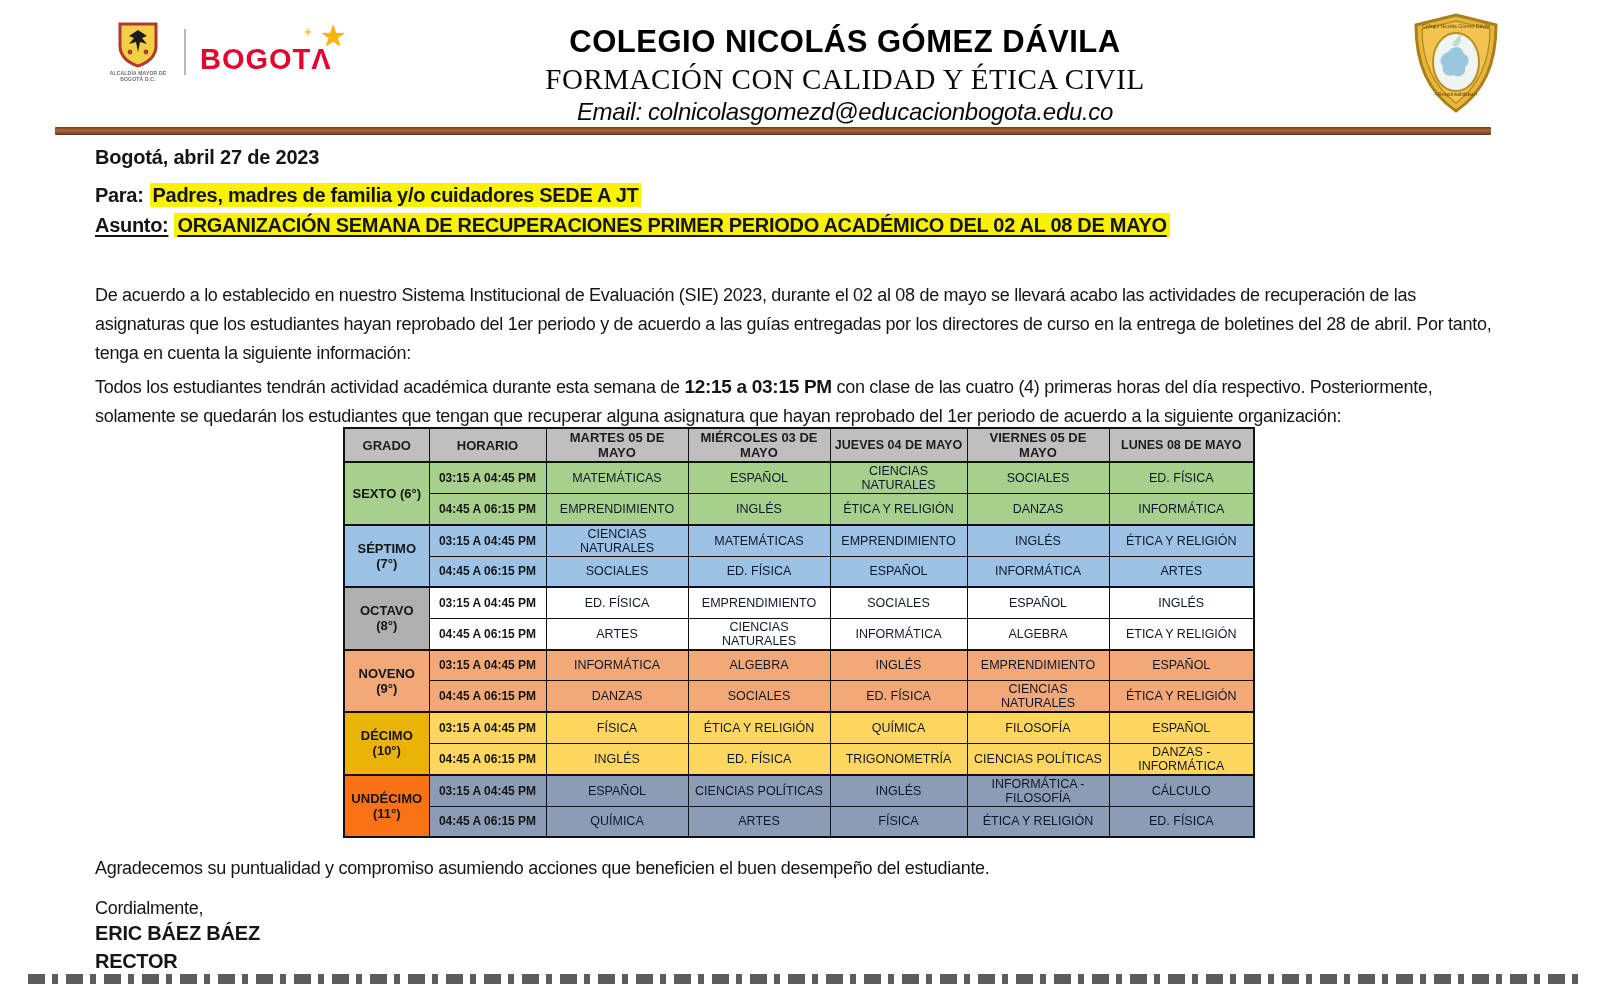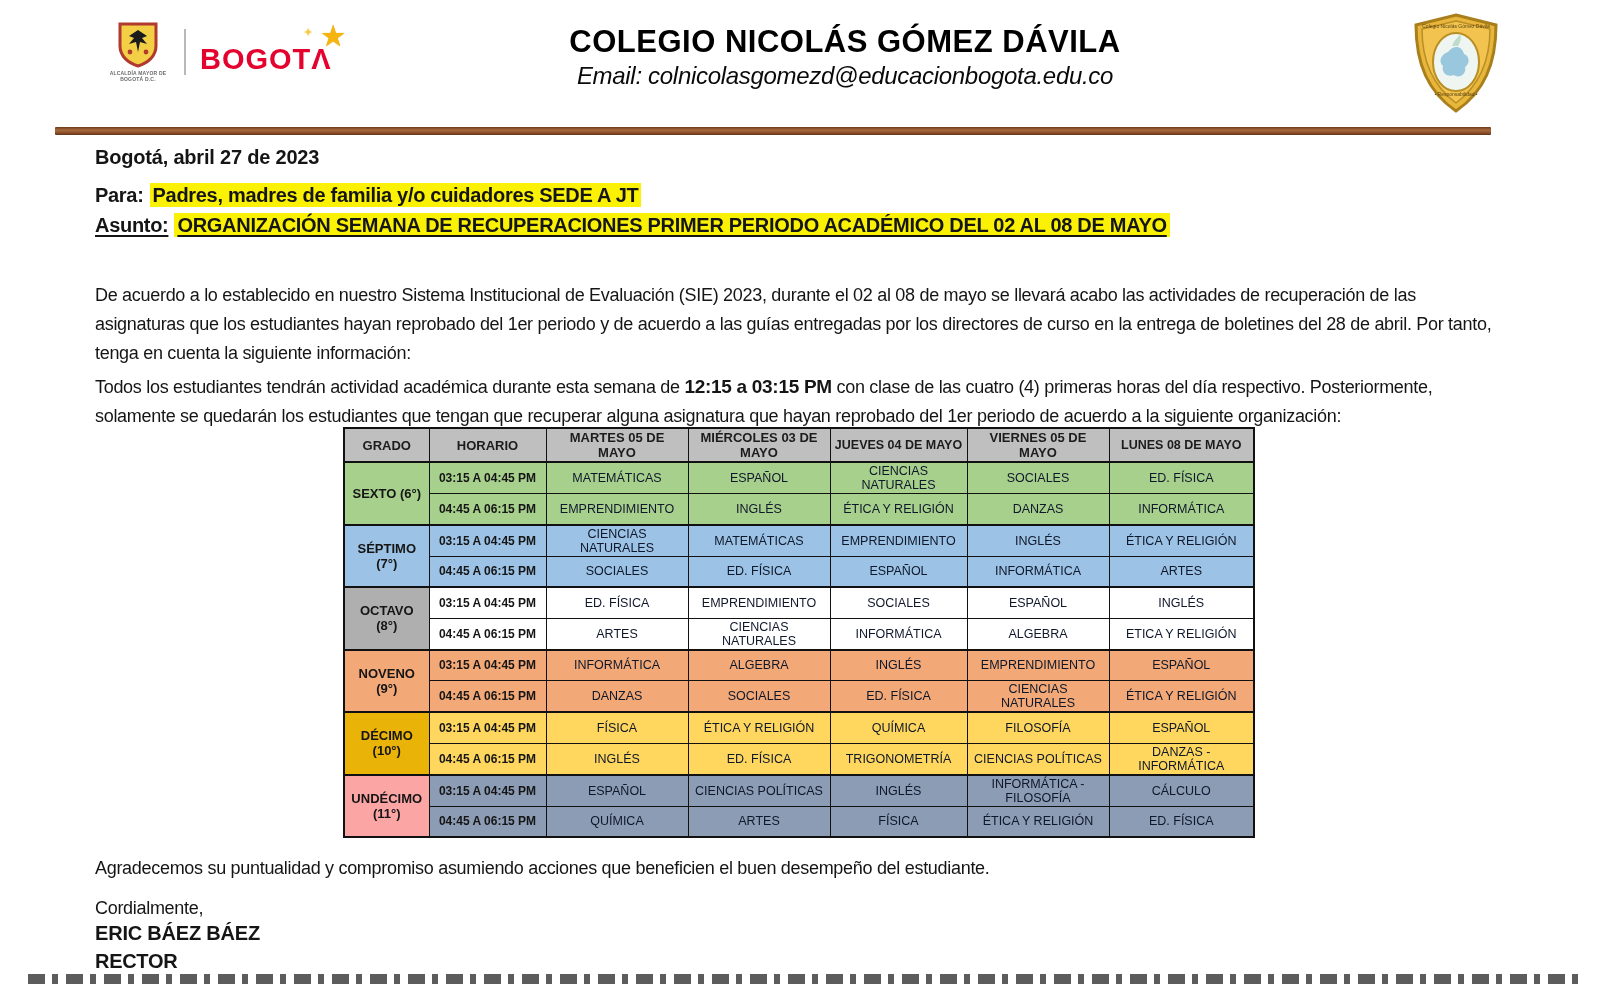--- a/index.html
+++ b/index.html
@@ -145,20 +145,21 @@
     <div class="brand-divider"></div>
     <div class="bogota-wordmark">
       <span>BOGOT</span><span class="bogota-lambda">Λ</span>
       <span class="bogota-star">★</span>
       <span class="bogota-sparkle">✦</span>
     </div>
   </div>
 
   <div class="header-center">
     <div class="school-name">COLEGIO NICOLÁS GÓMEZ DÁVILA</div>
+    <div class="school-motto">FORMACIÓN CON CALIDAD Y ÉTICA CIVIL</div>
     <div class="school-email">Email: colnicolasgomezd@educacionbogota.edu.co</div>
   </div>
 
   <div class="crest">
     <svg width="96" height="102" viewBox="0 0 96 102">
       <path d="M48 3 L88 13 C88 52 76 80 48 99 C20 80 8 52 8 13 Z" fill="#E9B63C" stroke="#A97F1C" stroke-width="3"></path>
       <path d="M48 9 L82 17 C82 50 71 74 48 91 C25 74 14 50 14 17 Z" fill="#F2C44F" stroke="#B98E24" stroke-width="1.5"></path>
       <ellipse cx="48" cy="50" rx="23" ry="29" fill="#EFF6F2" stroke="#B98E24" stroke-width="2"></ellipse>
       <path d="M40 40 c6 -8 14 -6 16 2 c6 2 6 10 1 13 c2 7 -6 12 -11 8 c-7 3 -13 -3 -11 -9 c-5 -4 -2 -12 5 -14 Z" fill="#8FC3DC" opacity="0.9"></path>
       <path d="M44 34 c2 -6 6 -8 8 -12 c2 4 0 9 -2 12 Z" fill="#BFDCCB"></path>
@@ -288,21 +289,21 @@
           </tr>
           <tr>
             <td class="time" style="background: rgb(255, 215, 94);">04:45 A 06:15 PM</td>
             <td class="subj" style="background: rgb(255, 215, 94);">INGLÉS</td>
             <td class="subj" style="background: rgb(255, 215, 94);">ED. FÍSICA</td>
             <td class="subj" style="background: rgb(255, 215, 94);">TRIGONOMETRÍA</td>
             <td class="subj" style="background: rgb(255, 215, 94);">CIENCIAS POLÍTICAS</td>
             <td class="subj" style="background: rgb(255, 215, 94);">DANZAS - INFORMÁTICA</td>
           </tr>
           <tr class="group-first">
-            <td rowspan="2" class="grade" style="background: #fca5a5;">UNDÉCIMO (11°)</td>
+            <td rowspan="2" class="grade" style="background: #f97316;">UNDÉCIMO (11°)</td>
             <td class="time" style="background: rgb(140, 156, 180);">03:15 A 04:45 PM</td>
             <td class="subj" style="background: rgb(140, 156, 180);">ESPAÑOL</td>
             <td class="subj" style="background: rgb(140, 156, 180);">CIENCIAS POLÍTICAS</td>
             <td class="subj" style="background: rgb(140, 156, 180);">INGLÉS</td>
             <td class="subj" style="background: rgb(140, 156, 180);">INFORMÁTICA - FILOSOFÍA</td>
             <td class="subj" style="background: rgb(140, 156, 180);">CÁLCULO</td>
           </tr>
           <tr>
             <td class="time" style="background: rgb(140, 156, 180);">04:45 A 06:15 PM</td>
             <td class="subj" style="background: rgb(140, 156, 180);">QUÍMICA</td>

